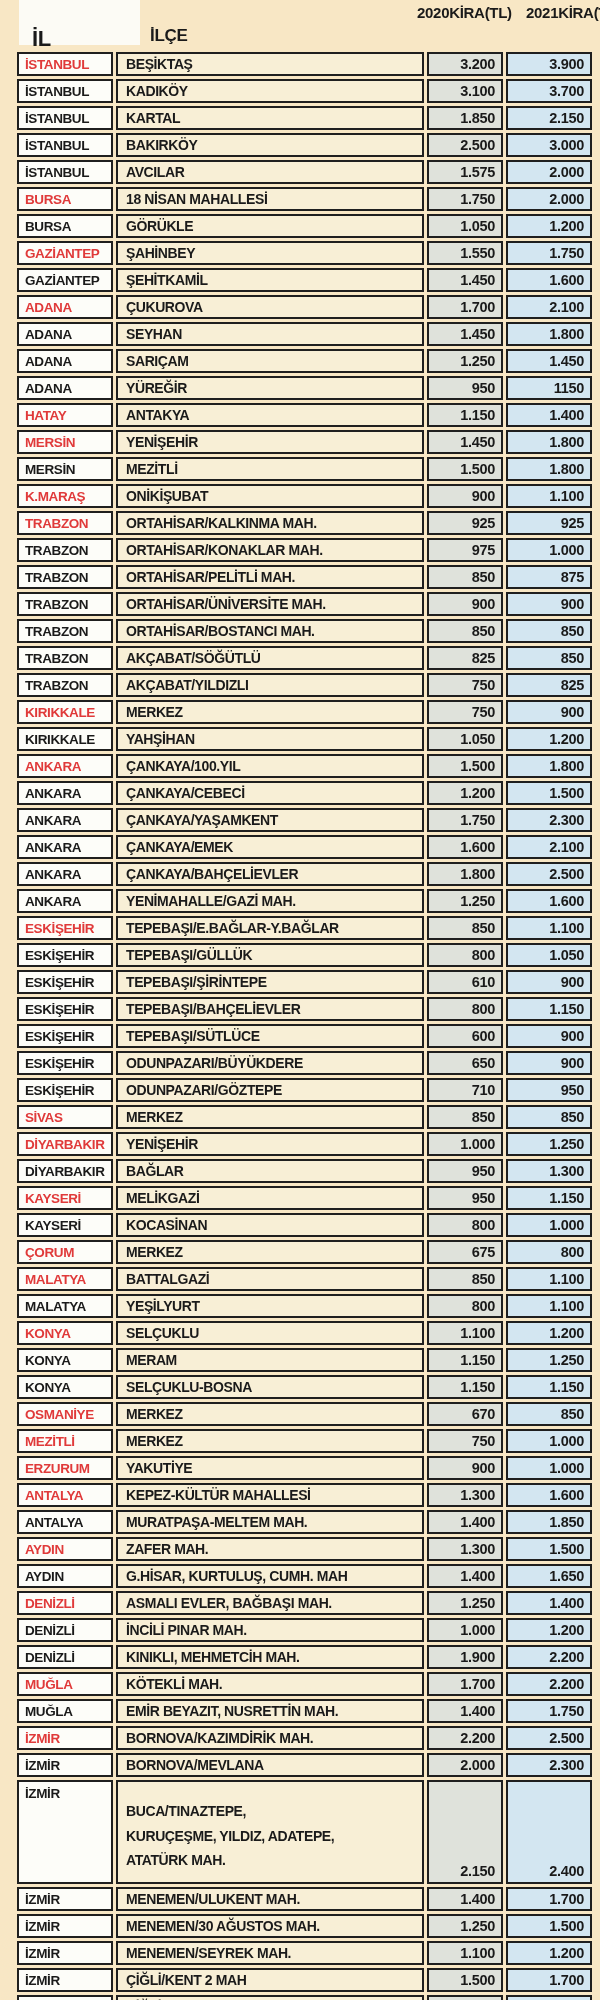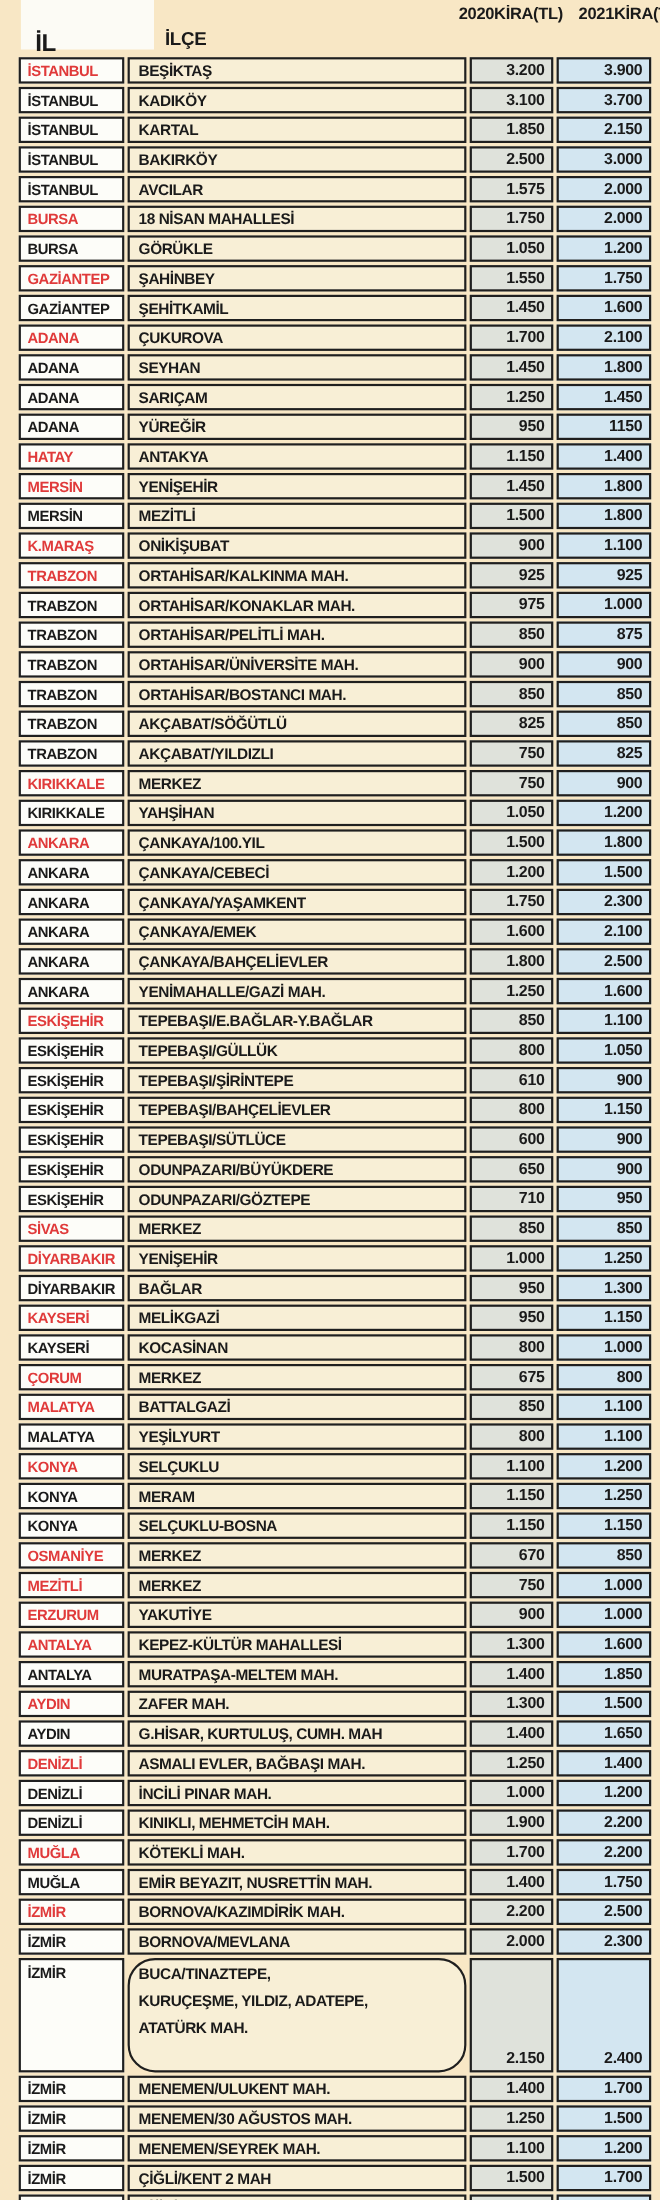--- a/index.html
+++ b/index.html
@@ -42,21 +42,21 @@
   }
   .il{width:96px;background:#fdfdf9;padding-left:6px;font-size:13.5px;letter-spacing:-0.4px;}
   .ilce{flex:1;background:#f8efd6;padding-left:8px;font-size:14px;letter-spacing:-0.4px;}
   .v{justify-content:flex-end;padding-right:6px;font-size:14.5px;letter-spacing:-0.3px;}
   .g{width:76px;background:#dfe2db;}
   .b{width:86px;background:#d3e6f1;}
   .row.red .il-text{color:#e03a3a;}
   
   .row.tall{height:104px;}
   .row.tall .il{align-items:flex-start;padding-top:4px;}
-  .row.tall .ilce{align-items:flex-start;padding-top:0;white-space:pre-line;border-radius:25px;}
+  .row.tall .ilce{align-items:flex-start;padding-top:17px;white-space:pre-line;}
   .row.tall .ilce span{white-space:pre-line;line-height:1.75;}
   .row.tall .v{align-items:flex-end;padding-bottom:3px;}
 </style>
 </head>
 <body>
 
 <div class="page">
 
   <div class="header">
     <div class="white-patch"></div>

